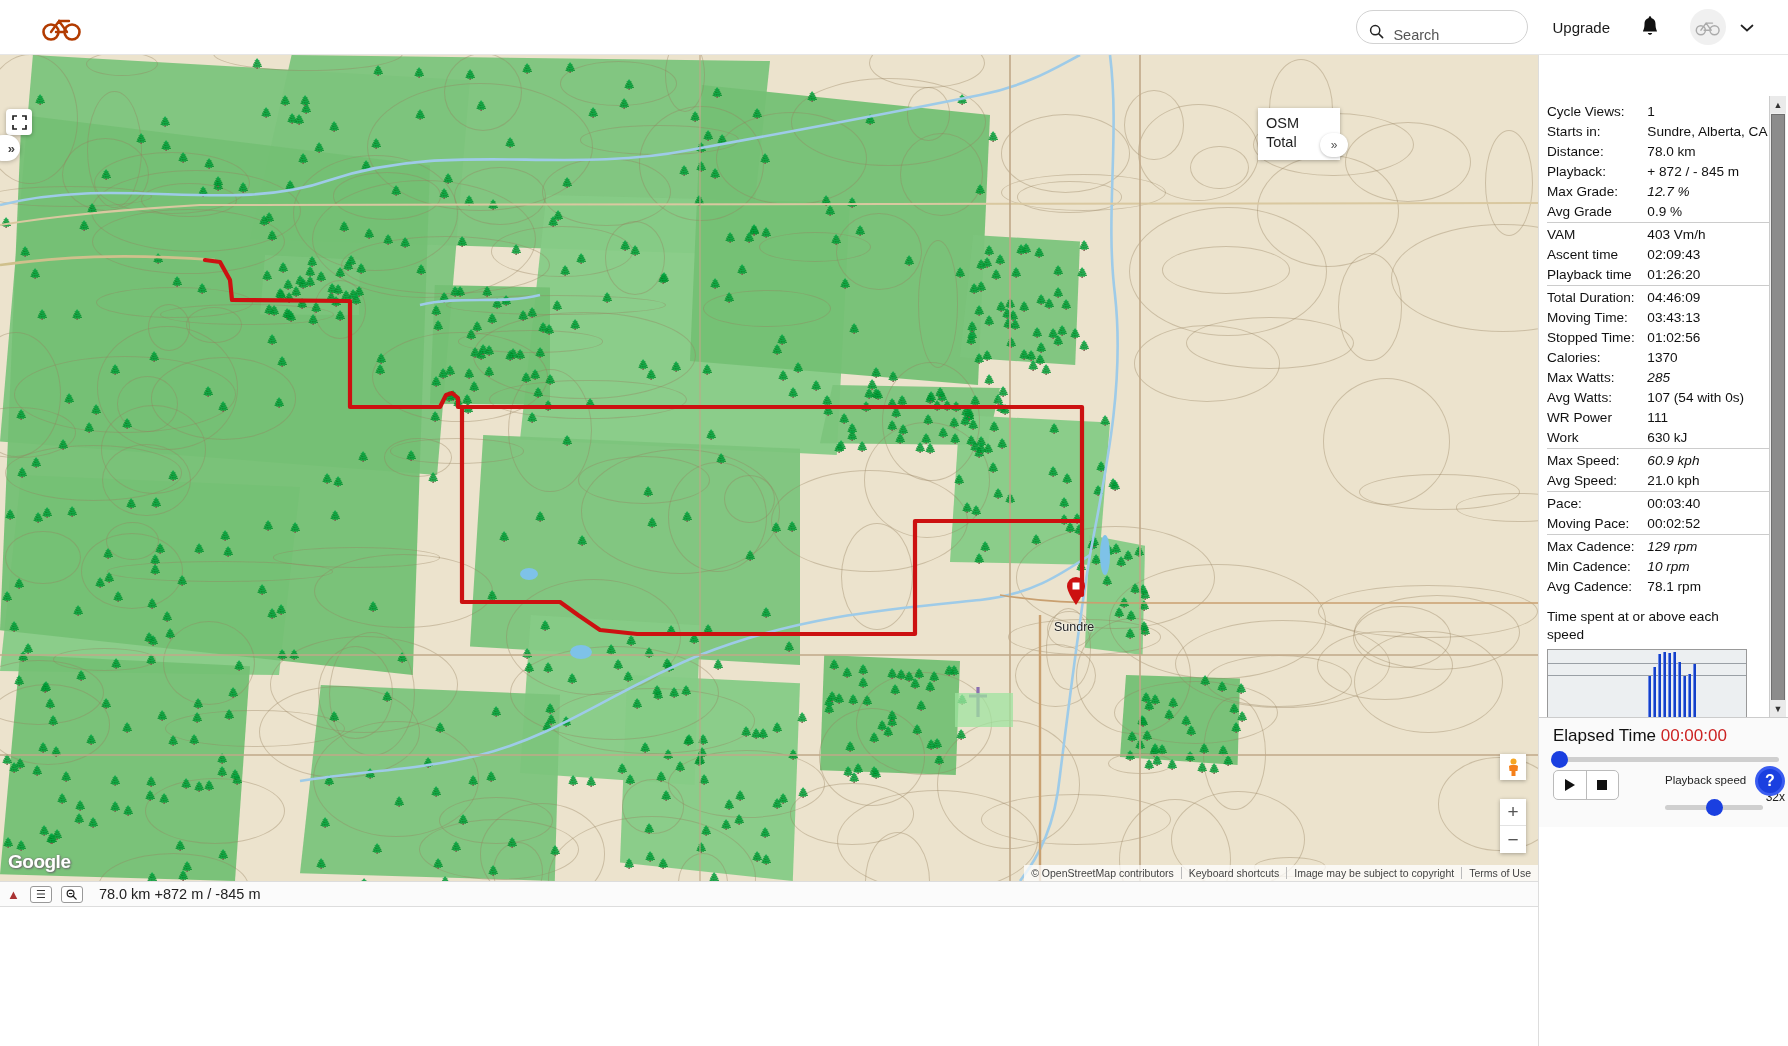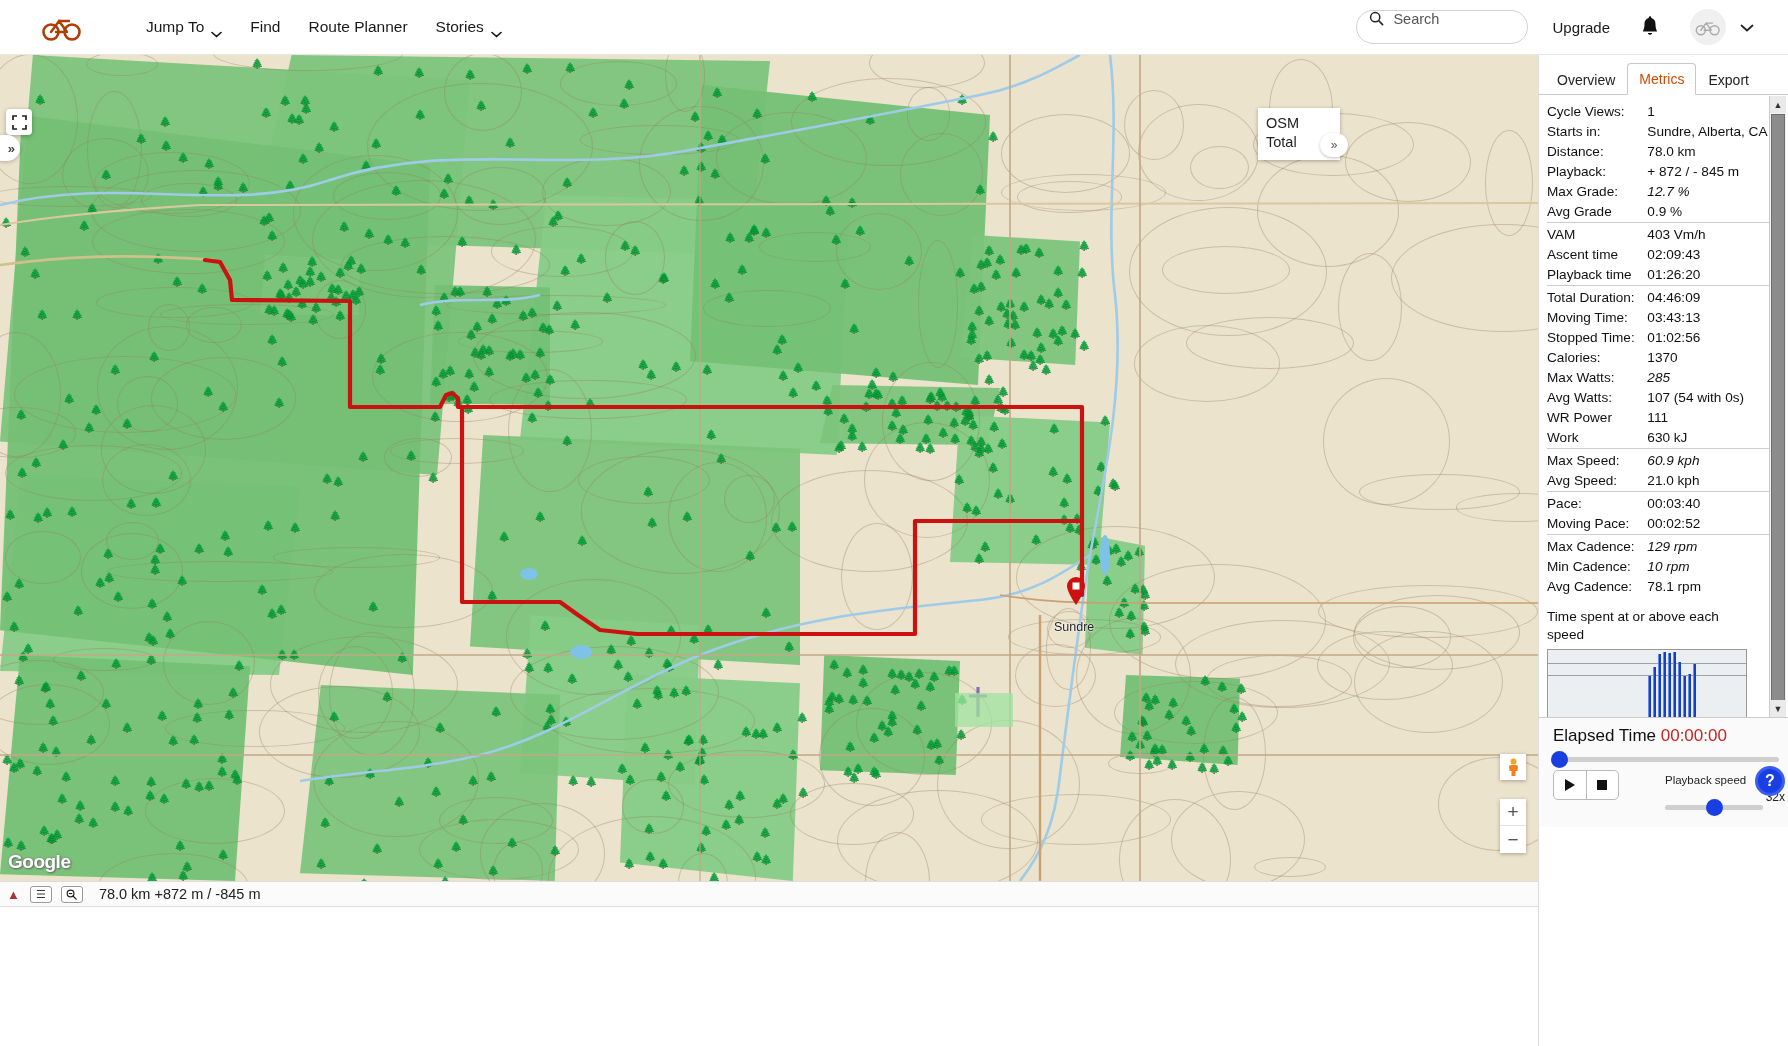--- a/index.html
+++ b/index.html
@@ -21,21 +21,21 @@
   #logo { margin-left:42px; width:42px; height:34px; display:flex; align-items:center; }
   .navlinks { display:flex; align-items:center; margin-left:48px; gap:0px; }
   .navlink {
     font-size:15.5px; color:#1a1a1a; padding:6px 14px; cursor:pointer;
     display:flex; align-items:center; gap:7px; white-space:nowrap;
   }
   .caret { width:11px; height:7px; display:inline-block; }
   .spacer { flex:1; }
   #searchbox {
     width:172px; height:34px; border:1px solid #d2d2d2; border-radius:17px;
-    display:flex; align-items:flex-start; padding:0 12px; gap:9px; background:#fff;
+    display:flex; align-items:flex-end; padding:0 12px; gap:9px; background:#fff;
     cursor:text; margin-right:24px;
   }
   #searchbox .ph { font-size:14.5px; color:#555; }
   #upgrade { font-size:15px; color:#1a1a1a; cursor:pointer; margin-right:30px; }
   #bell { margin-right:30px; cursor:pointer; width:20px; height:22px; }
   #avatar {
     width:36px; height:36px; border-radius:50%; background:#f0f0f0;
     display:flex; align-items:center; justify-content:center; cursor:pointer;
   }
   #avatar-caret { margin-left:14px; margin-right:34px; cursor:pointer; }
@@ -230,44 +230,20 @@
 
   <div id="topnav">
     <div id="logo">
       <svg width="40" height="30" viewBox="0 0 40 30">
         <circle cx="9" cy="20" r="7.5" fill="none" stroke="#b23b00" stroke-width="2.6"></circle>
         <circle cx="30" cy="20" r="7.5" fill="none" stroke="#b23b00" stroke-width="2.6"></circle>
         <path d="M9 20 L17 9 L25 20 M17 9 L27 9 M14 20 L22 20" fill="none" stroke="#b23b00" stroke-width="2.4" stroke-linecap="round"></path>
       </svg>
     </div>
 
-    <div class="navlinks">
-      <div class="navlink">
-        <span>Jump To</span>
-        <span class="caret">
-          <svg width="11" height="7" viewBox="0 0 11 7">
-              <path d="M1 1.5 L5.5 5.5 L10 1.5" fill="none" stroke="#111" stroke-width="1.6" stroke-linecap="round"></path>
-            </svg>
-        </span>
-      </div>
-      <div class="navlink">
-        <span>Find</span>
-      </div>
-      <div class="navlink">
-        <span>Route Planner</span>
-      </div>
-      <div class="navlink">
-        <span>Stories</span>
-        <span class="caret">
-          <svg width="11" height="7" viewBox="0 0 11 7">
-              <path d="M1 1.5 L5.5 5.5 L10 1.5" fill="none" stroke="#111" stroke-width="1.6" stroke-linecap="round"></path>
-            </svg>
-        </span>
-      </div>
-    </div>
 
     <div class="spacer"></div>
 
     <div id="searchbox">
       <span>
         <svg width="15" height="15" viewBox="0 0 15 15">
           <circle cx="6.2" cy="6.2" r="4.6" fill="none" stroke="#222" stroke-width="1.5"></circle>
           <path d="M9.7 9.7 L13.6 13.6" stroke="#222" stroke-width="1.6" stroke-linecap="round"></path>
         </svg>
       </span>
@@ -1139,42 +1115,43 @@
       </svg>
     </div>
 
     <div id="zoomctrl">
       <div>+</div>
       <div>−</div>
     </div>
 
     <div id="googlelogo">Google</div>
 
+    <div id="mapattrib">
+      <span>© OpenStreetMap contributors</span>
+      <span>Keyboard shortcuts</span>
+      <span>Image may be subject to copyright</span>
+      <span>Terms of Use</span>
+    </div>
   </div>
 
   <div id="statusbar">
     <div id="sb-caret">▲</div>
     <div class="sb-icon">☰</div>
     <div class="sb-icon">
       <svg width="11" height="11" viewBox="0 0 13 13">
         <circle cx="5.4" cy="5.4" r="4" fill="none" stroke="#222" stroke-width="1.4"></circle>
         <path d="M8.3 8.3 L12 12" stroke="#222" stroke-width="1.5" stroke-linecap="round"></path>
         <path d="M3.4 5.4 H7.4" stroke="#222" stroke-width="1.3"></path>
       </svg>
     </div>
     <div id="sb-text">78.0 km +872 m / -845 m</div>
   </div>
 
   <div id="rightpanel">
 
-    <div id="tabs">
-      <div class="tab">Overview</div>
-      <div class="tab active">Metrics</div>
-      <div class="tab">Export</div>
-    </div>
 
     <div id="metrics">
       <table class="mt">
         <tbody id="mt-body">
             <tr>
               <td class="k">Cycle Views:</td>
               <td class="v">1</td>
             </tr>
             <tr>
               <td class="k">Starts in:</td>

